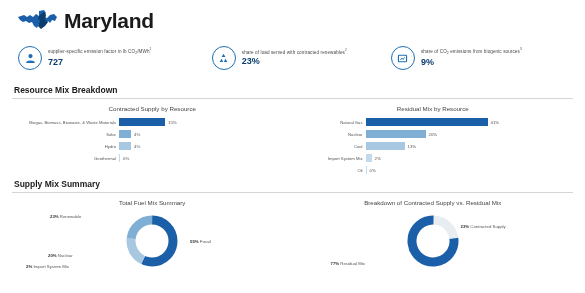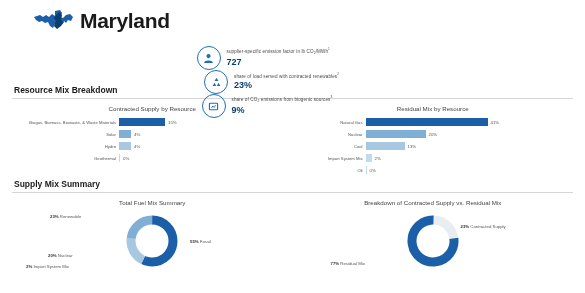--- a/index.html
+++ b/index.html
@@ -9,35 +9,34 @@
     font-family:"Liberation Sans", sans-serif;
     color:#333;
     overflow:hidden;
     position:relative;
   }
   .page{width:585px;height:293px;position:relative;box-sizing:border-box;}
 
   
   .header{
     display:flex;align-items:center;
-    padding:4px 0 2px 32px;
+    padding:4px 0 2px 16px;
     height:34px;
   }
   .logo-wrap{width:44px;height:28px;display:flex;align-items:center;justify-content:center;}
   .state-title{
     font-size:21px;font-weight:bold;color:#1a1a1a;
     letter-spacing:-0.3px;margin-left:4px;
   }
 
   
   .kpi-row{
-    display:flex;align-items:center;
+    display:flex;align-items:flex-start;
     padding:6px 10px 0 18px;
     height:36px;
-    flex-direction:column;
   }
   .kpi{display:flex;align-items:center;}
   .kpi.k1{width:200px;}
   .kpi.k2{width:185px;}
   .kpi.k3{width:190px;}
   .kpi-icon{
     width:22px;height:22px;border-radius:50%;
     border:1.6px solid #1f6fb2;
     display:flex;align-items:center;justify-content:center;
     flex:0 0 auto;margin-right:6px;

